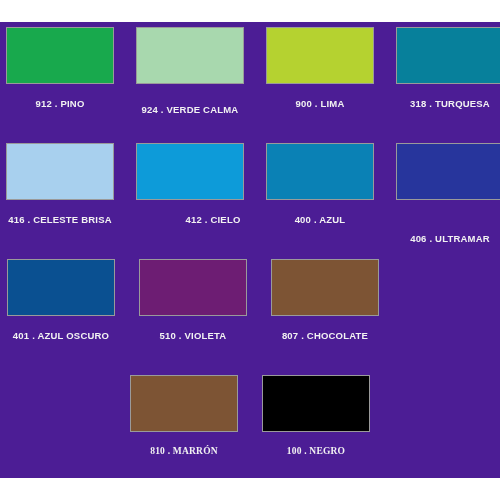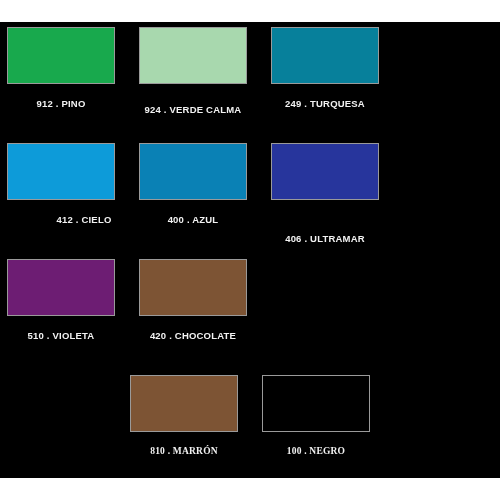--- a/index.html
+++ b/index.html
@@ -67,61 +67,73 @@
     letter-spacing: 0.2px;
     white-space: nowrap;
     text-align: center;
     line-height: 11px;
   }
 </style>
 </head>
 <body>
 
 <div id="page" style="background: rgb(255, 255, 255);">
-  <div id="canvas" style="background: #000000;">
+  <div id="canvas" style="background: #4c1d95;">
     <div class="grid">
 
       <div class="swatch-row">
         <div class="swatch-cell">
           <div class="chip" style="background-color: rgb(24, 169, 77); border-color: rgb(154, 154, 154);"></div>
           <div class="chip-label" style="color: rgb(242, 242, 242);">912 . PINO</div>
         </div>
         <div class="swatch-cell">
           <div class="chip" style="background-color: rgb(168, 216, 174); border-color: rgb(154, 154, 154);"></div>
           <div class="chip-label" style="color: rgb(242, 242, 242); margin-top: 20px;">924 . VERDE CALMA</div>
         </div>
         <div class="swatch-cell">
+          <div class="chip" style="background-color: rgb(181, 210, 48); border-color: rgb(154, 154, 154);"></div>
+          <div class="chip-label" style="color: rgb(242, 242, 242);">900 . LIMA</div>
+        </div>
+        <div class="swatch-cell">
           <div class="chip" style="background-color: rgb(7, 128, 155); border-color: rgb(154, 154, 154);"></div>
-          <div class="chip-label" style="color: rgb(242, 242, 242);">249 . TURQUESA</div>
+          <div class="chip-label" style="color: rgb(242, 242, 242);">318 . TURQUESA</div>
         </div>
       </div>
 
       <div class="swatch-row">
+        <div class="swatch-cell">
+          <div class="chip" style="background-color: rgb(168, 208, 238); border-color: rgb(154, 154, 154);"></div>
+          <div class="chip-label" style="color: rgb(242, 242, 242);">416 . CELESTE BRISA</div>
+        </div>
         <div class="swatch-cell">
           <div class="chip" style="background-color: rgb(13, 155, 217); border-color: rgb(154, 154, 154);"></div>
           <div class="chip-label" style="color: rgb(242, 242, 242); margin-left: 46px;">412 . CIELO</div>
         </div>
         <div class="swatch-cell">
           <div class="chip" style="background-color: rgb(10, 129, 181); border-color: rgb(154, 154, 154);"></div>
           <div class="chip-label" style="color: rgb(242, 242, 242);">400 . AZUL</div>
         </div>
         <div class="swatch-cell">
           <div class="chip" style="background-color: rgb(39, 53, 156); border-color: rgb(154, 154, 154);"></div>
           <div class="chip-label" style="color: rgb(242, 242, 242); margin-top: 33px;">406 . ULTRAMAR</div>
         </div>
       </div>
 
       <div class="swatch-row">
         <div class="swatch-cell">
+          <div class="chip" style="background-color: rgb(10, 80, 145); border-color: rgb(154, 154, 154);"></div>
+          <div class="chip-label" style="color: rgb(242, 242, 242);">401 . AZUL OSCURO</div>
+        </div>
+        <div class="swatch-cell">
           <div class="chip" style="background-color: rgb(109, 29, 115); border-color: rgb(154, 154, 154);"></div>
           <div class="chip-label" style="color: rgb(242, 242, 242);">510 . VIOLETA</div>
         </div>
         <div class="swatch-cell">
           <div class="chip" style="background-color: rgb(125, 84, 52); border-color: rgb(154, 154, 154);"></div>
-          <div class="chip-label" style="color: rgb(242, 242, 242);">420 . CHOCOLATE</div>
+          <div class="chip-label" style="color: rgb(242, 242, 242);">807 . CHOCOLATE</div>
         </div>
       </div>
 
       <div class="swatch-row centered">
         <div class="swatch-cell">
           <div class="chip" style="background-color: rgb(125, 84, 52); border-color: rgb(154, 154, 154);"></div>
           <div class="chip-label" style="color: rgb(242, 242, 242);">810 . MARRÓN</div>
         </div>
         <div class="swatch-cell">
           <div class="chip" style="background-color: rgb(0, 0, 0); border-color: rgb(154, 154, 154);"></div>

